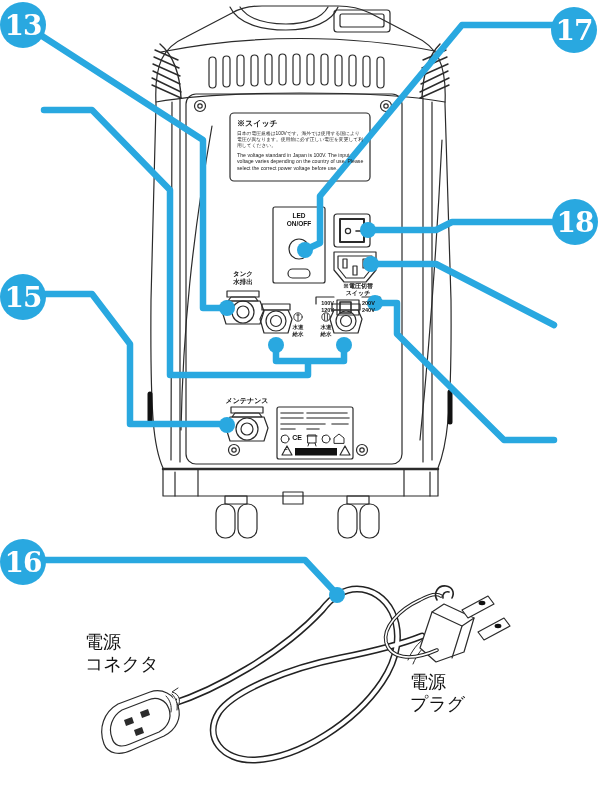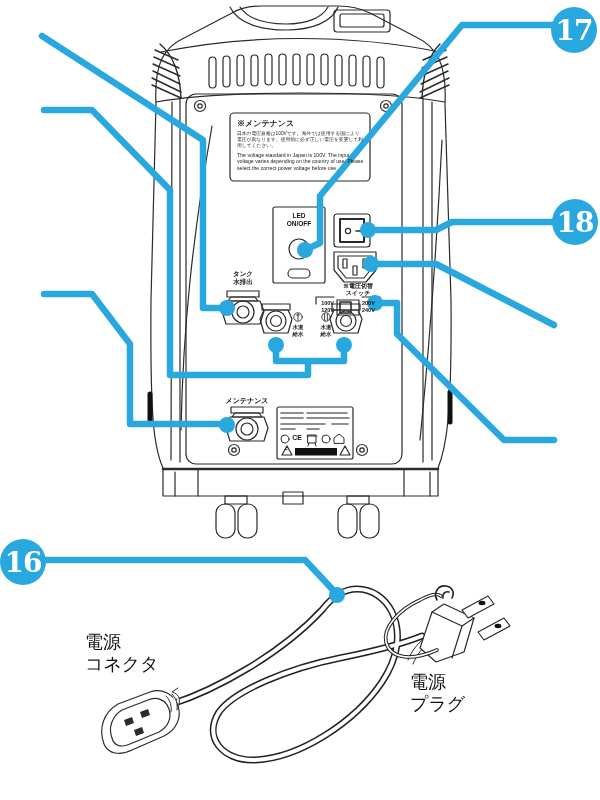--- a/index.html
+++ b/index.html
@@ -278,21 +278,21 @@
         <circle cx="344" cy="345" r="8"></circle>
       <circle cx="227" cy="425" r="8"></circle>
       <circle cx="337" cy="595" r="8"></circle>
       <circle cx="305" cy="250" r="8"></circle>
       <circle cx="368" cy="230" r="8"></circle>
       <circle cx="371" cy="264" r="8"></circle>
       <circle cx="375" cy="303" r="8"></circle>
     </g>
   </svg>
 
-  <div class="notice-head" style="left:237px;top:118px;">※メンテナンス</div>
+  <div class="notice-head" style="left:237px;top:118px;">※スイッチ</div>
   <div class="notice-p" style="left:237px;top:131px;width:127px;">日本の電圧規格は100Vです。海外では使用する国により電圧が異なります。使用前に必ず正しい電圧を変更して利用してください。</div>
   <div class="notice-p en" style="left:237px;top:152px;width:127px;">The voltage standard in Japan is 100V. The input voltage varies depending on the country of use. Please select the correct power voltage before use.</div>
 
   <div class="lbl ml tinybold" style="left:273px;top:212px;width:52px;font-size:6.5px;line-height:8px;">LED
 ON/OFF</div>
 
   <div class="lbl ml tinybold" style="left:330px;top:283px;width:56px;font-size:6px;line-height:7px;">※電圧切替
 スイッチ</div>
   <div class="lbl ml tinybold" style="left:310px;top:300px;width:24px;font-size:5.5px;line-height:7px;text-align:right;">100V
 120V</div>
@@ -309,17 +309,19 @@
 
   <div class="lbl tinybold" style="left:217px;top:396px;width:60px;font-size:7px;">メンテナンス</div>
 
   <div class="lbl tinybold" style="left:290px;top:434px;width:14px;font-size:7px;">CE</div>
 
   <div class="cordlbl ml" style="left:85px;top:631px;width:90px;">電源
 コネクタ</div>
   <div class="cordlbl ml" style="left:410px;top:671px;width:92px;">電源
 プラグ</div>
 
+  <div class="callout" style="left:0px;top:2px;background:#29A8E0;">13</div>
+  <div class="callout" style="left:0px;top:274px;background:#29A8E0;">15</div>
   <div class="callout" style="left:0px;top:539px;background:#29A8E0;">16</div>
   <div class="callout" style="left:551px;top:7px;background:#29A8E0;">17</div>
   <div class="callout" style="left:552px;top:199px;background:#29A8E0;">18</div>
 
 </div>
 
 </body></html>

